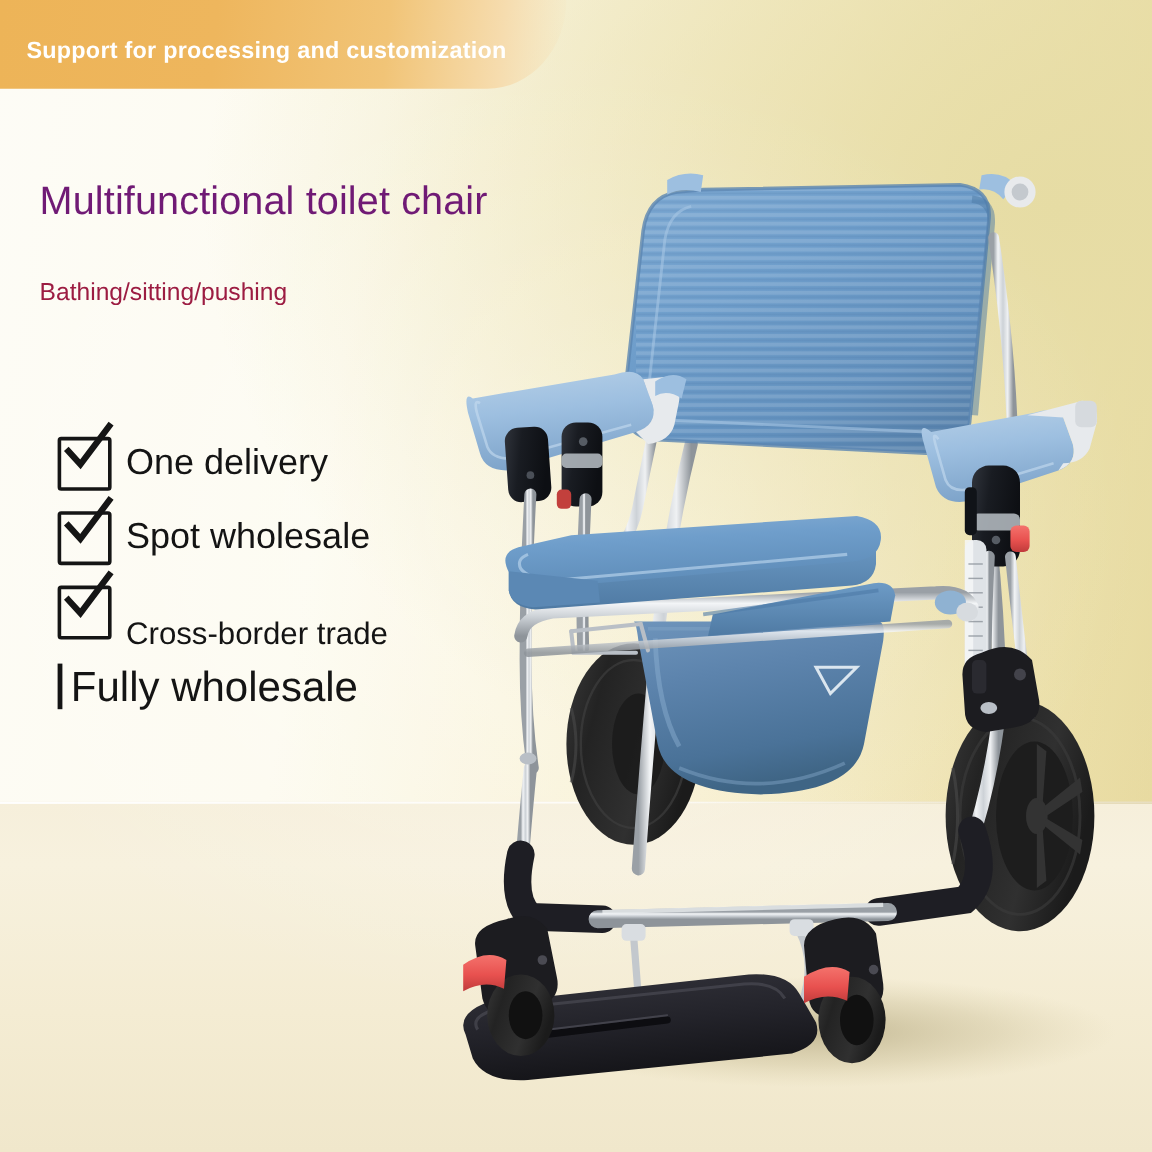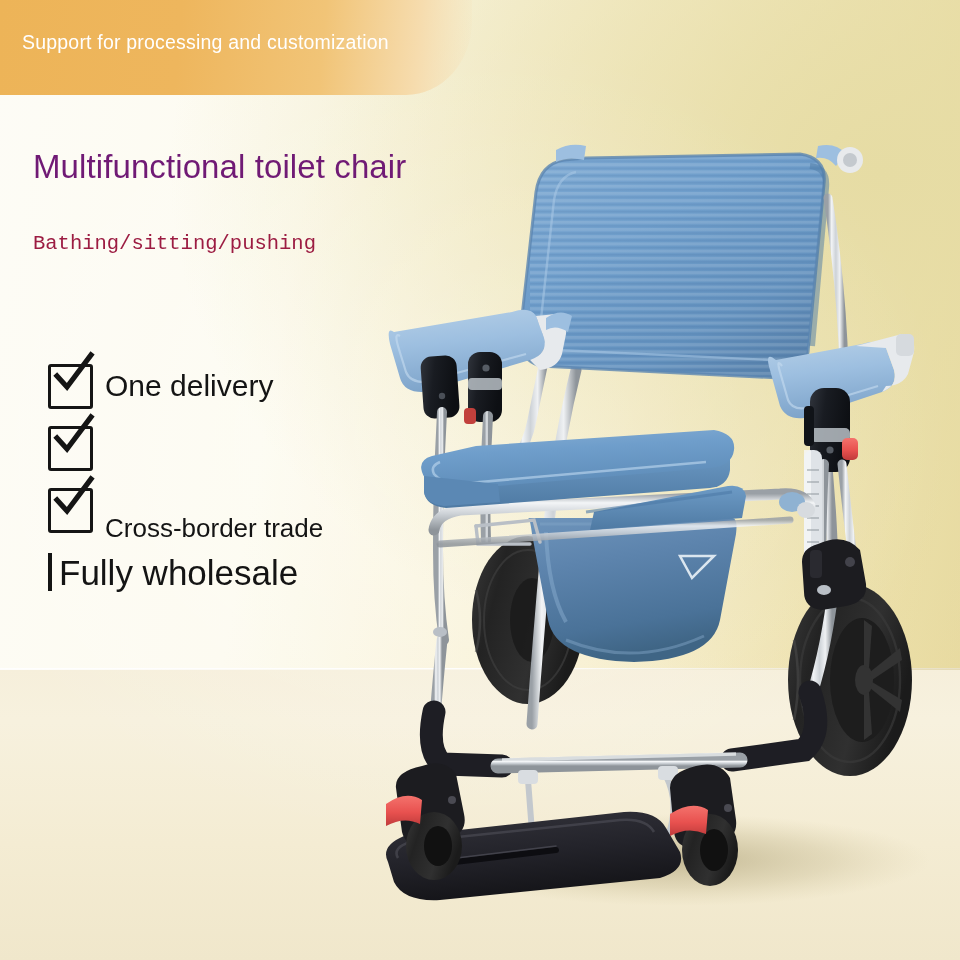--- a/index.html
+++ b/index.html
@@ -29,41 +29,41 @@
     background:linear-gradient(90deg,rgba(255,255,255,.9),rgba(255,255,255,.35) 55%,rgba(214,200,152,.55));
   }
   .bg-vignette{
     position:absolute;inset:0;
     background:radial-gradient(78% 62% at 46% 46%, rgba(255,255,255,.30) 0%, rgba(255,255,255,0) 68%);
     pointer-events:none;
   }
 
   
   .banner{
-    position:absolute;left:0;top:0;width:472px;height:95px;
+    position:absolute;left:0;top:0;width:472px;height:74px;
     background:linear-gradient(95deg,#edb458 0%,#eeb65d 38%,#f1c477 68%,#f6dcae 88%,rgba(250,240,220,0) 100%);
     border-bottom-right-radius:66px 74px;
+    font-weight:bold;
   }
   .banner-text{
     position:absolute;left:22px;top:31px;
     color:#ffffff;font-size:19.5px;letter-spacing:.2px;
     white-space:nowrap;
   }
 
   
   .title{
     position:absolute;left:33px;top:148px;
     color:#701a75;font-size:33px;font-weight:400;letter-spacing:.1px;
     white-space:nowrap;
   }
   .subtitle{
     position:absolute;left:33px;top:232px;
     color:#9c1c42;font-size:20.5px;font-weight:400;
     white-space:nowrap;
-    font-family:Liberation Mono, monospace;
   }
 
   
   .features{position:absolute;left:48px;top:358px;width:380px;}
   .feature{
     display:flex;align-items:center;
     height:56px;margin-bottom:6px;
   }
   .cbox{
     position:relative;width:39px;height:39px;flex:0 0 39px;
@@ -114,20 +114,21 @@
       </div>
       <span class="feature-label">One delivery</span>
     </div>
 
     <div class="feature">
       <div class="cbox">
         <svg viewBox="0 0 44 44" aria-hidden="true">
           <path d="M7 22 L17 33 L41 1" fill="none" stroke="#151515" stroke-width="5.2" stroke-linecap="square" stroke-linejoin="miter"></path>
         </svg>
       </div>
+      <span class="feature-label">Spot wholesale</span>
     </div>
 
     <div class="feature small">
       <div class="cbox">
         <svg viewBox="0 0 44 44" aria-hidden="true">
           <path d="M7 22 L17 33 L41 1" fill="none" stroke="#151515" stroke-width="5.2" stroke-linecap="square" stroke-linejoin="miter"></path>
         </svg>
       </div>
       <span class="feature-label">Cross-border trade</span>
     </div>

